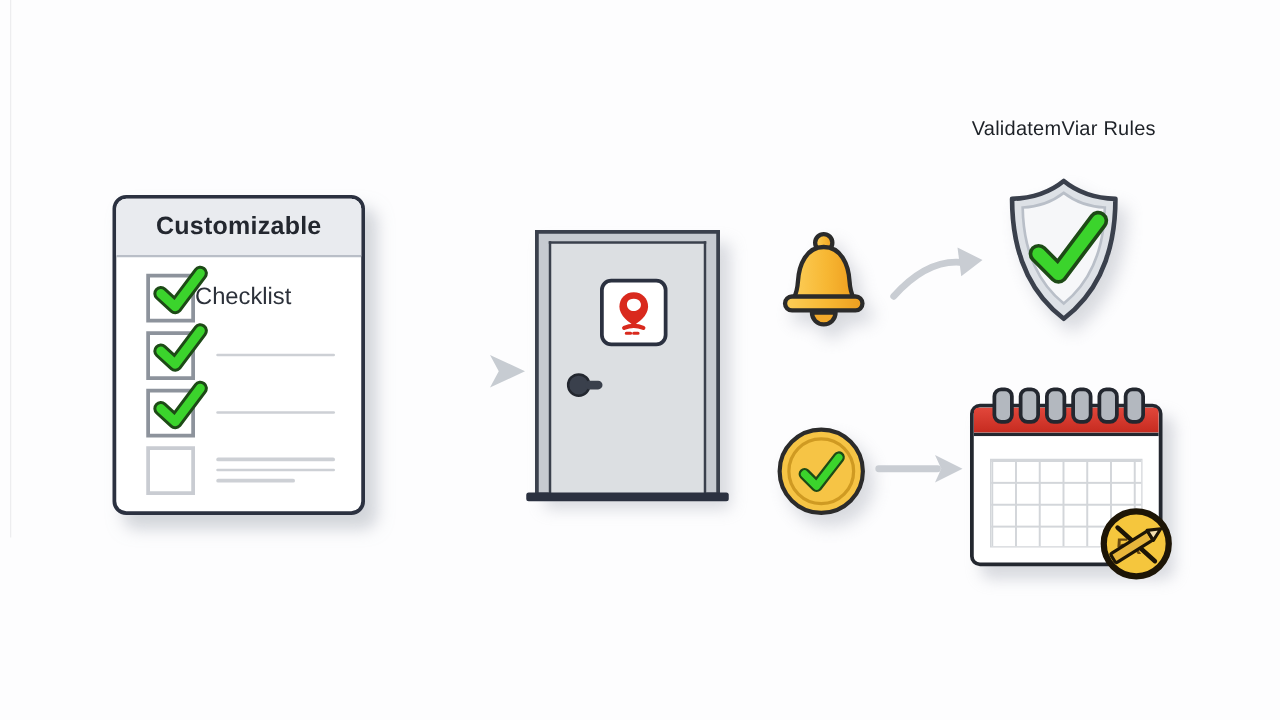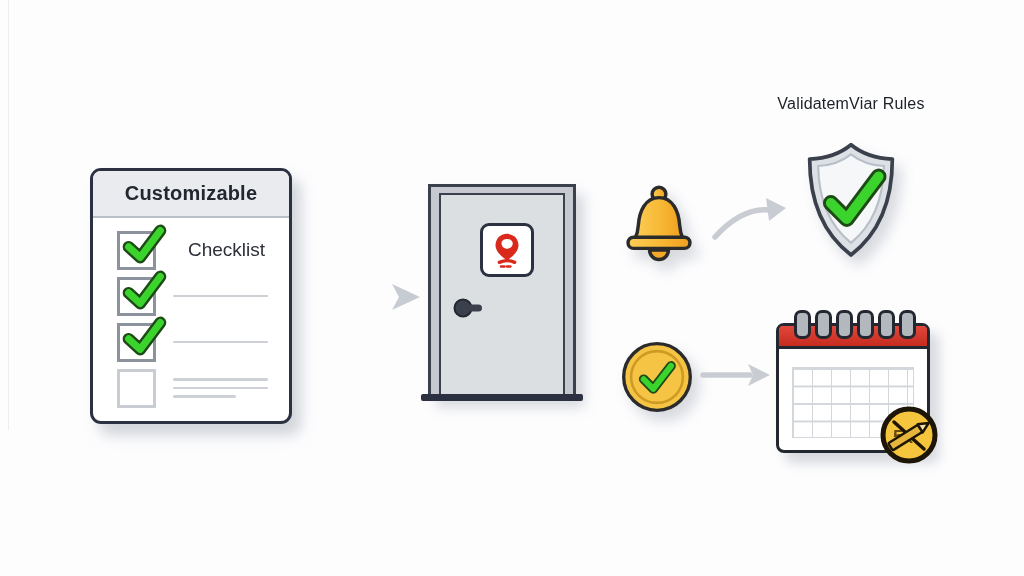--- a/index.html
+++ b/index.html
@@ -8,37 +8,37 @@
     background:#fdfdfe;
     font-family:"Liberation Sans", sans-serif;
   }
   .abs{position:absolute;}
 
   
   .edge-line{left:8px;top:0;width:1px;height:430px;background:#ededef;}
 
   
   .card{
-    left:90px;top:168px;width:196px;height:250px;
+    left:90px;top:156px;width:196px;height:250px;
     background:#ffffff;border:3px solid #2b3140;border-radius:11px;
     box-shadow:9px 11px 13px rgba(168,173,184,.5);
   }
   .card-header{
     height:45px;background:#e9ebef;border-bottom:2px solid #b9bec7;
     border-radius:8px 8px 0 0;display:flex;align-items:center;justify-content:center;
     font-size:20px;font-weight:bold;color:#23272f;letter-spacing:.2px;
   }
   .rows{padding:13px 0 0 24px;}
   .row{display:flex;align-items:center;height:38px;margin-bottom:8px;}
   .checkbox{
     width:33px;height:33px;border:3px solid #8d939c;background:#fff;
     position:relative;flex:0 0 auto;
   }
   .checkbox .chk{position:absolute;width:46px;height:46px;top:-13px;left:1px;}
-  .row-label{margin-left:32px;font-size:19px;color:#2c313a;}
+  .row-label{margin-left:0;font-size:19px;color:#2c313a;}
   .ph-lines{margin-left:17px;display:flex;flex-direction:column;justify-content:center;gap:6px;flex:1;}
   .ph-line{width:95px;height:2.5px;background:#cdd0d5;border-radius:2px;}
   .ph-line.short{width:63px;}
 
   
   .door{
     left:428px;top:184px;width:148px;height:213px;
   }
   .door-frame{
     position:absolute;inset:0;background:#c6cad0;border:3px solid #3a404c;

